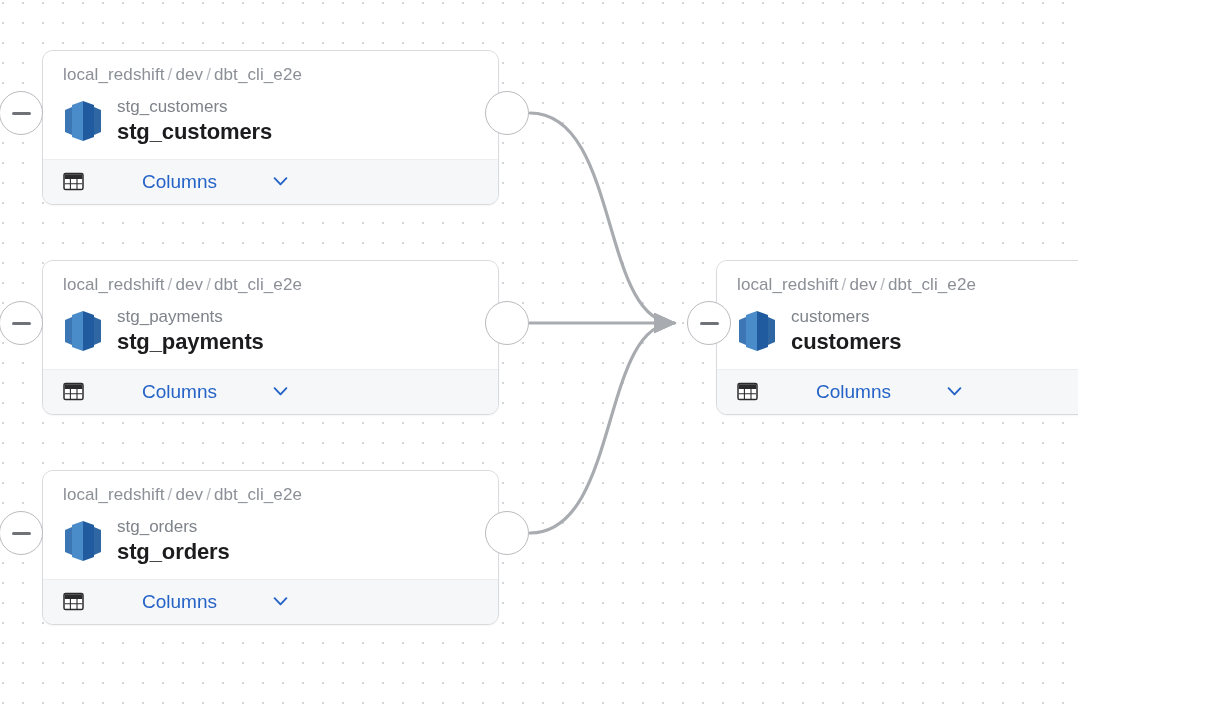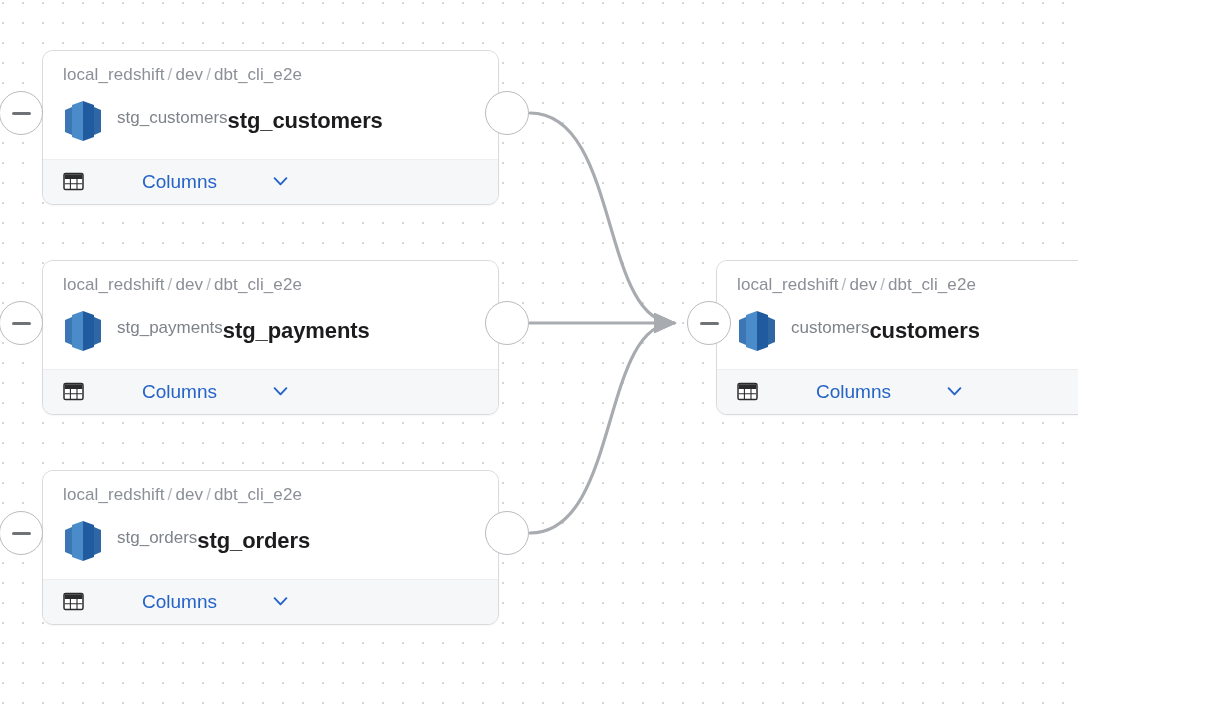--- a/index.html
+++ b/index.html
@@ -71,20 +71,21 @@
 
   .redshift-icon {
     width: 40px;
     height: 42px;
     flex: 0 0 40px;
     margin-right: 14px;
   }
 
   .node-titles {
     display: flex;
+    flex-direction: column;
     justify-content: center;
     min-width: 0;
   }
   .node-subtitle {
     font-size: 17px;
     color: #7e838a;
     line-height: 1.25;
     white-space: nowrap;
   }
   .node-title {

